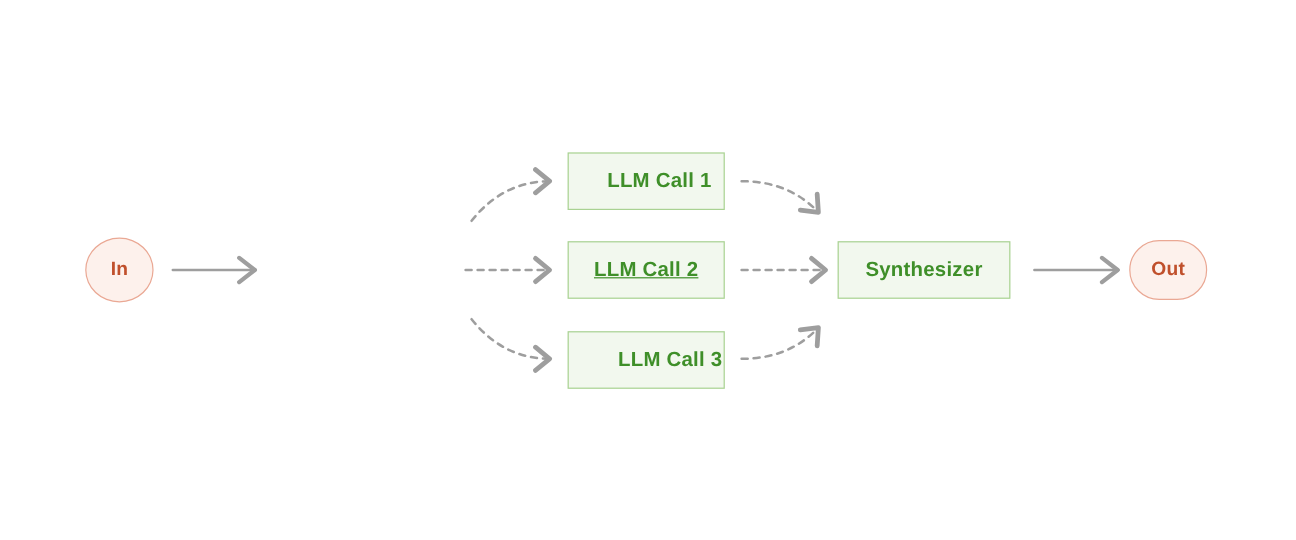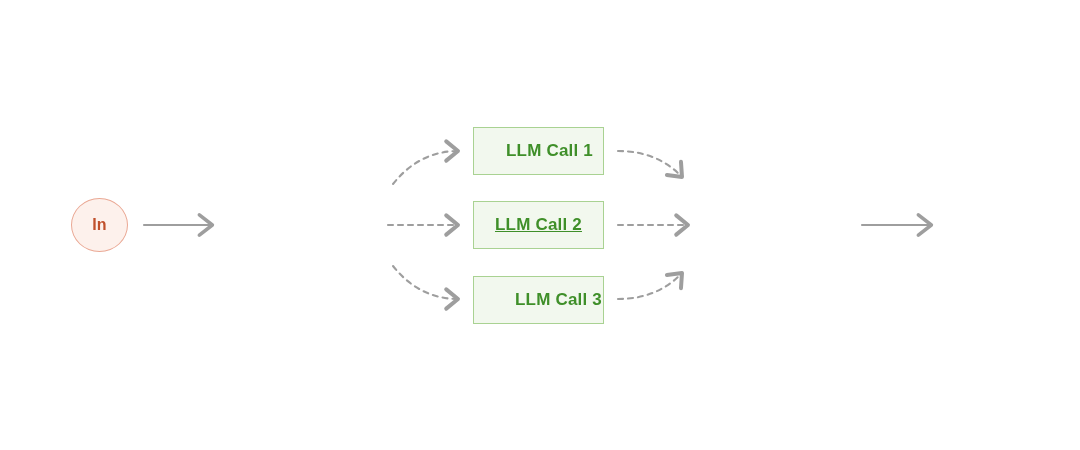--- a/index.html
+++ b/index.html
@@ -110,15 +110,21 @@
   </div>
 
   <div class="node node-process" id="node-llm2">
     <span>LLM Call 2</span>
   </div>
 
   <div class="node node-process" id="node-llm3">
     <span>LLM Call 3</span>
   </div>
 
+  <div class="node node-process" id="node-synth">
+    <span>Synthesizer</span>
+  </div>
 
+  <div class="node node-terminal node-out" id="node-out">
+    <span>Out</span>
+  </div>
 
 </div>
 
 </body></html>

